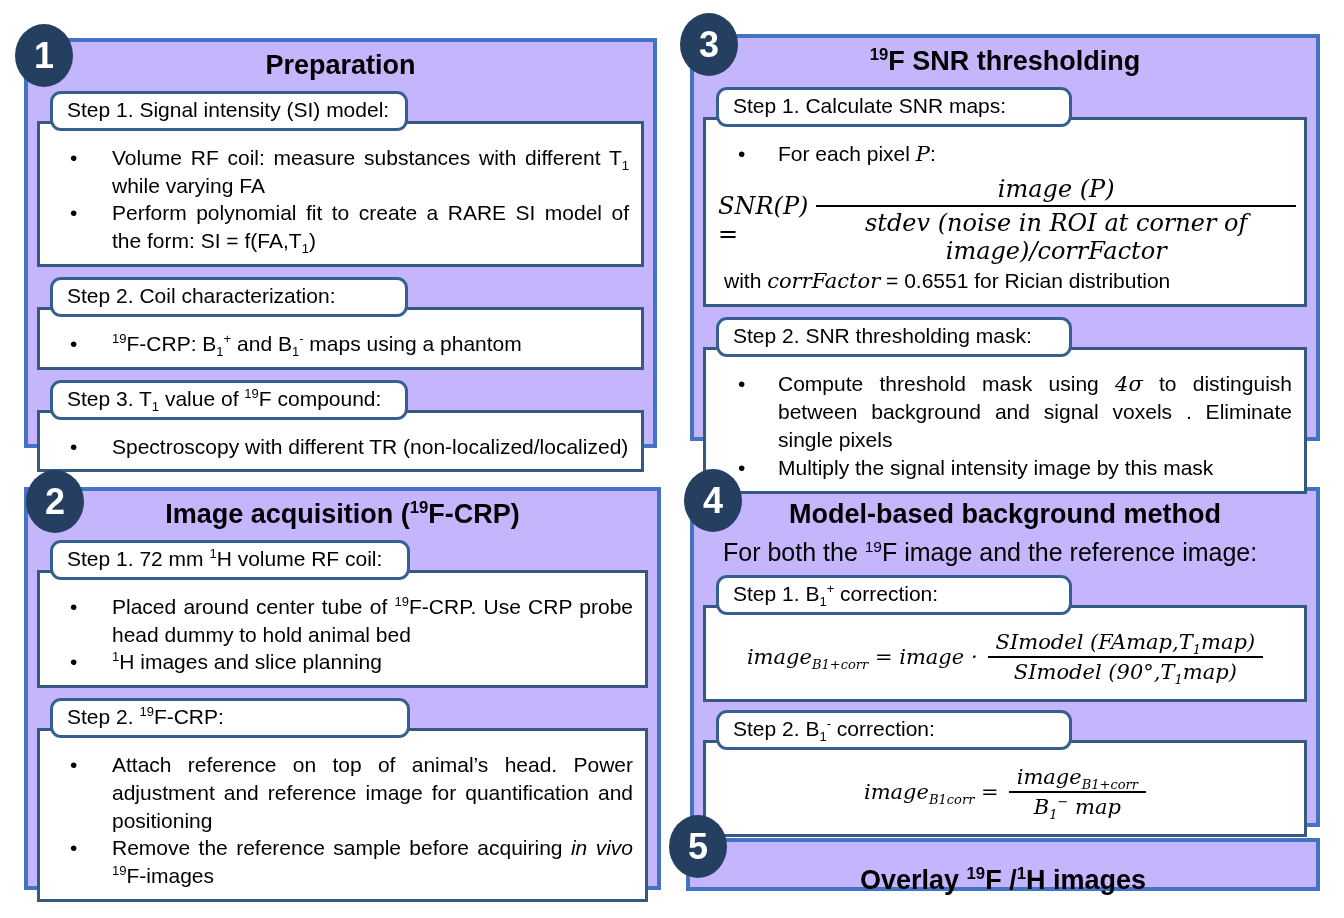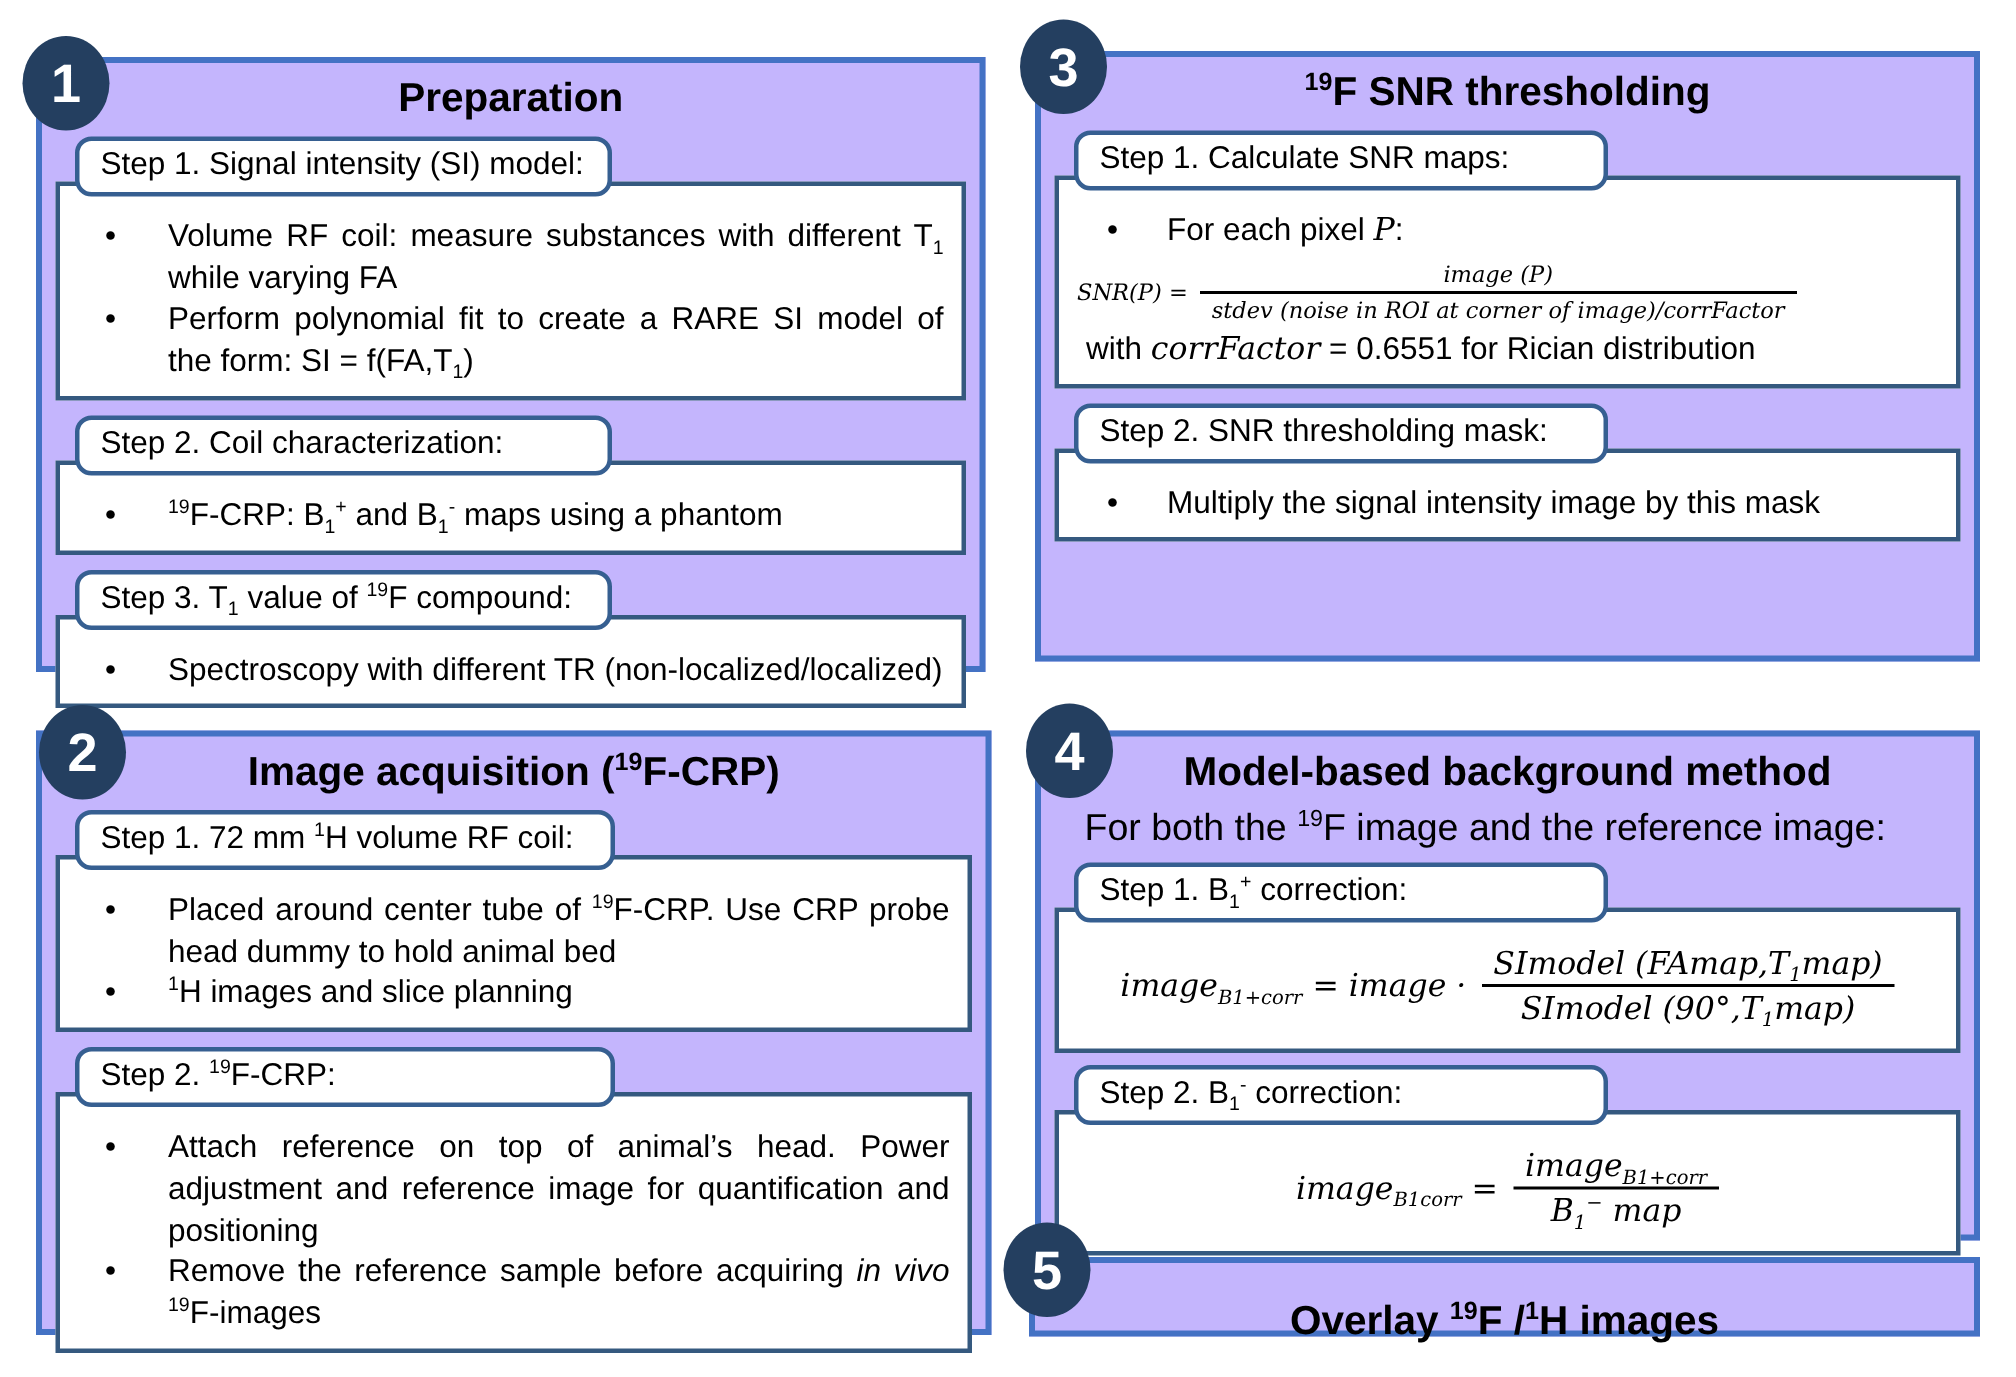--- a/index.html
+++ b/index.html
@@ -65,21 +65,21 @@
   
   sup{font-size:62%;line-height:0;vertical-align:super;}
   sub{font-size:62%;line-height:0;vertical-align:sub;}
   .mv{font-family:"DejaVu Serif","Liberation Serif",serif;font-style:italic;}
   em{font-style:italic;}
   .formula{
     font-family:"DejaVu Serif","Liberation Serif",serif;font-style:italic;
     display:flex;align-items:center;justify-content:center;gap:10px;
     font-size:21px;margin:5px 0;
   }
-  .p3 .formula{font-size:15px;justify-content:flex-start;margin:6px 0 4px 4px;gap:8px;}
+  .p3 .formula{font-size:24px;justify-content:flex-start;margin:6px 0 4px 4px;gap:8px;}
   .frac{display:inline-flex;flex-direction:column;text-align:center;}
   .frac .num{padding:0 8px 2px;}
   .frac .den{border-top:2px solid #000;padding:2px 8px 0;}
   .formula-note{font-size:21px;margin:4px 0 2px 10px;}
   .intro{font-size:25px;margin:2px 0 2px 20px;line-height:1.3;}
 </style>
 </head>
 <body>
 
 <div class="page">
@@ -156,20 +156,21 @@
             <span class="den">stdev (noise in ROI at corner of image)/corrFactor</span>
           </span>
         </div>
         <div class="formula-note">with <i class="mv">corrFactor</i>  =  0.6551 for Rician distribution</div>
       </div>
     </div>
     <div class="step">
       <div class="step-label">Step 2. SNR thresholding mask:</div>
       <div class="content-box">
         <ul class="bullets">
+            <li>Compute threshold mask using <i class="mv">4σ</i> to distinguish between background and signal voxels . Eliminate single pixels</li>
             <li>Multiply the signal intensity image by this mask</li>
           </ul>
       </div>
     </div>
   </section>
 
   <section class="panel p4">
     <h2 class="panel-title">Model-based background method</h2>
     <div class="intro">For both the <sup>19</sup>F image and the reference image:</div>
     <div class="step" style="margin-top:6px;">

